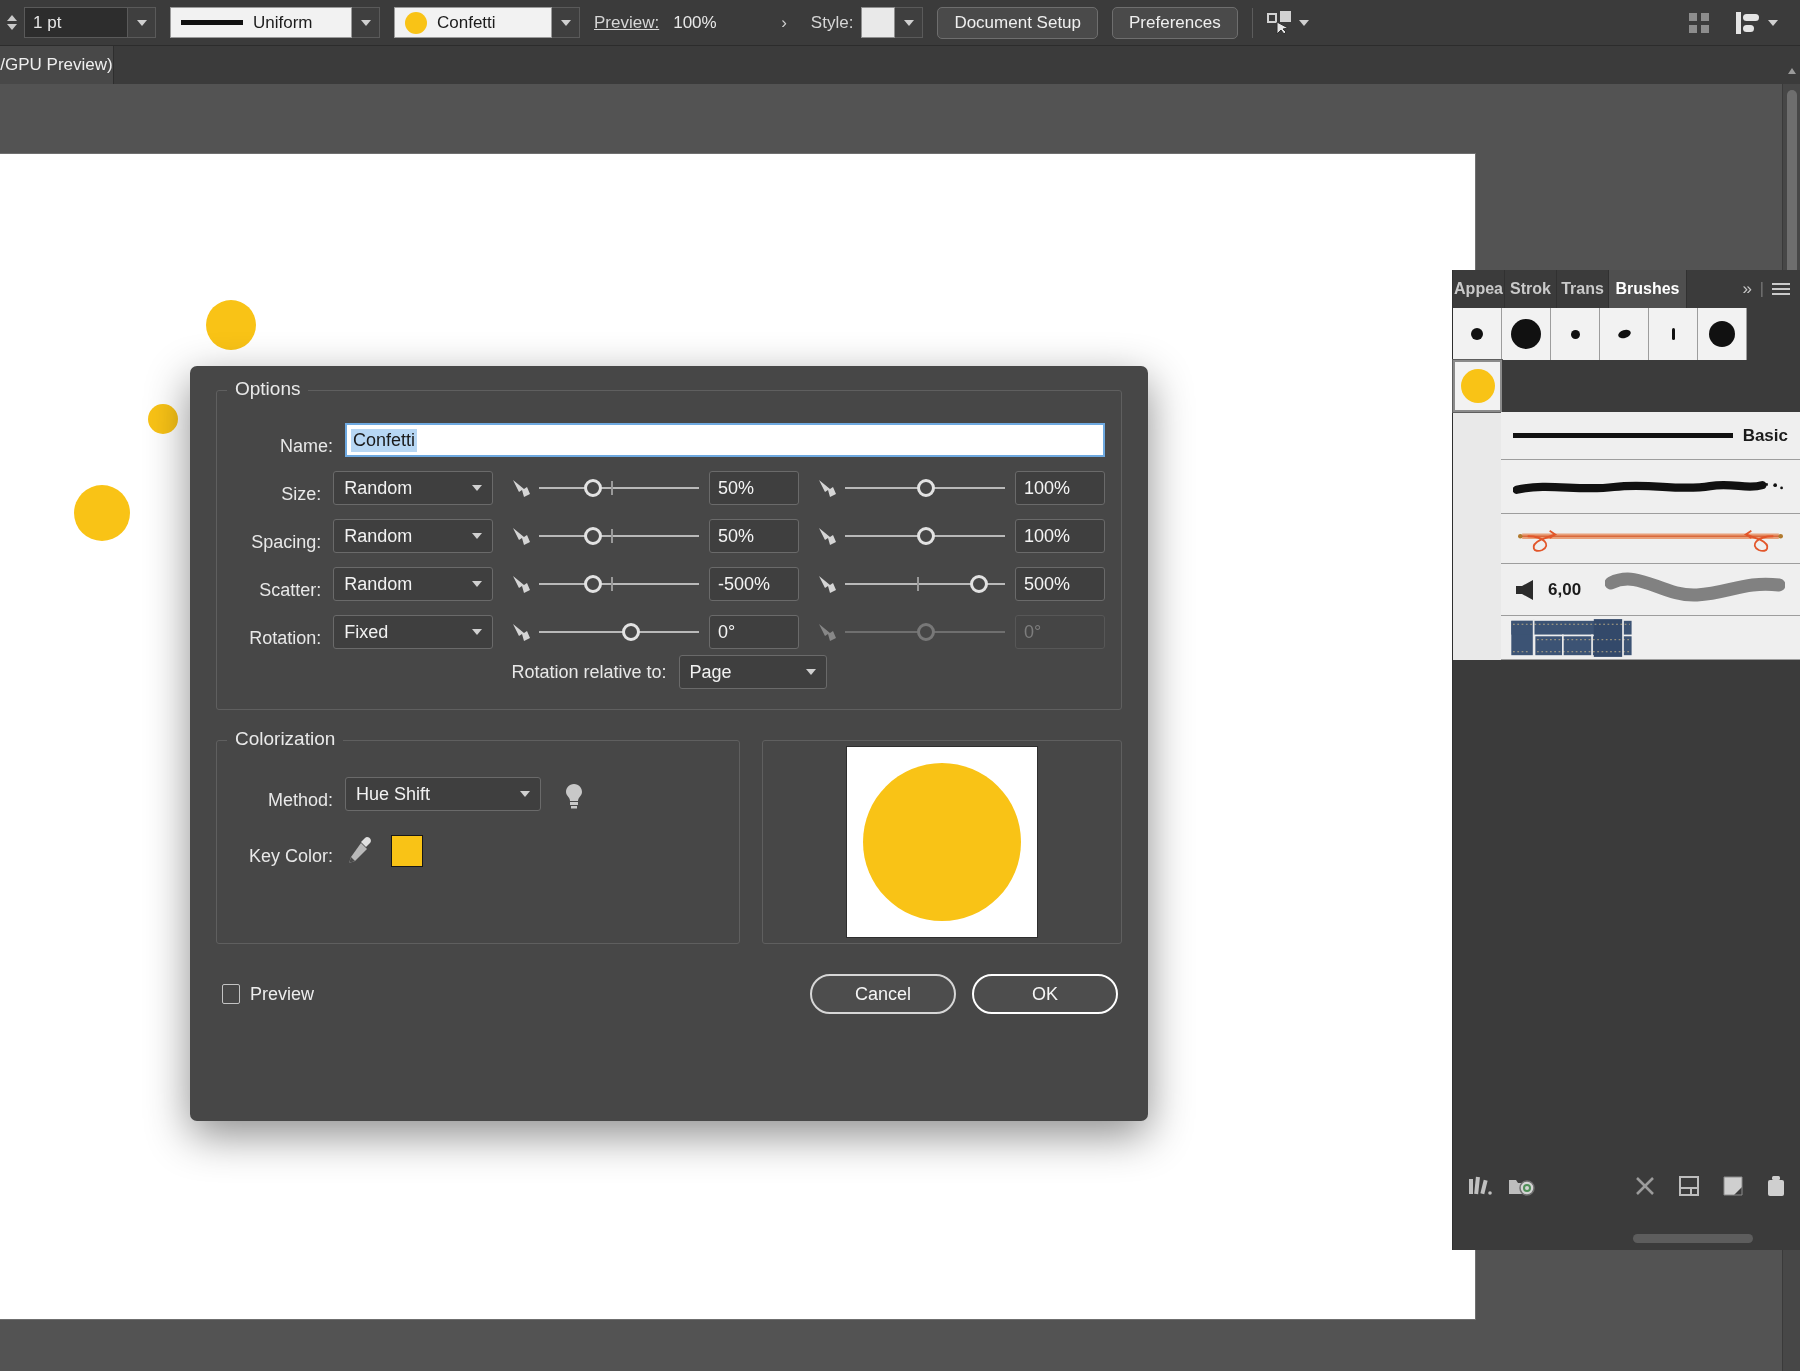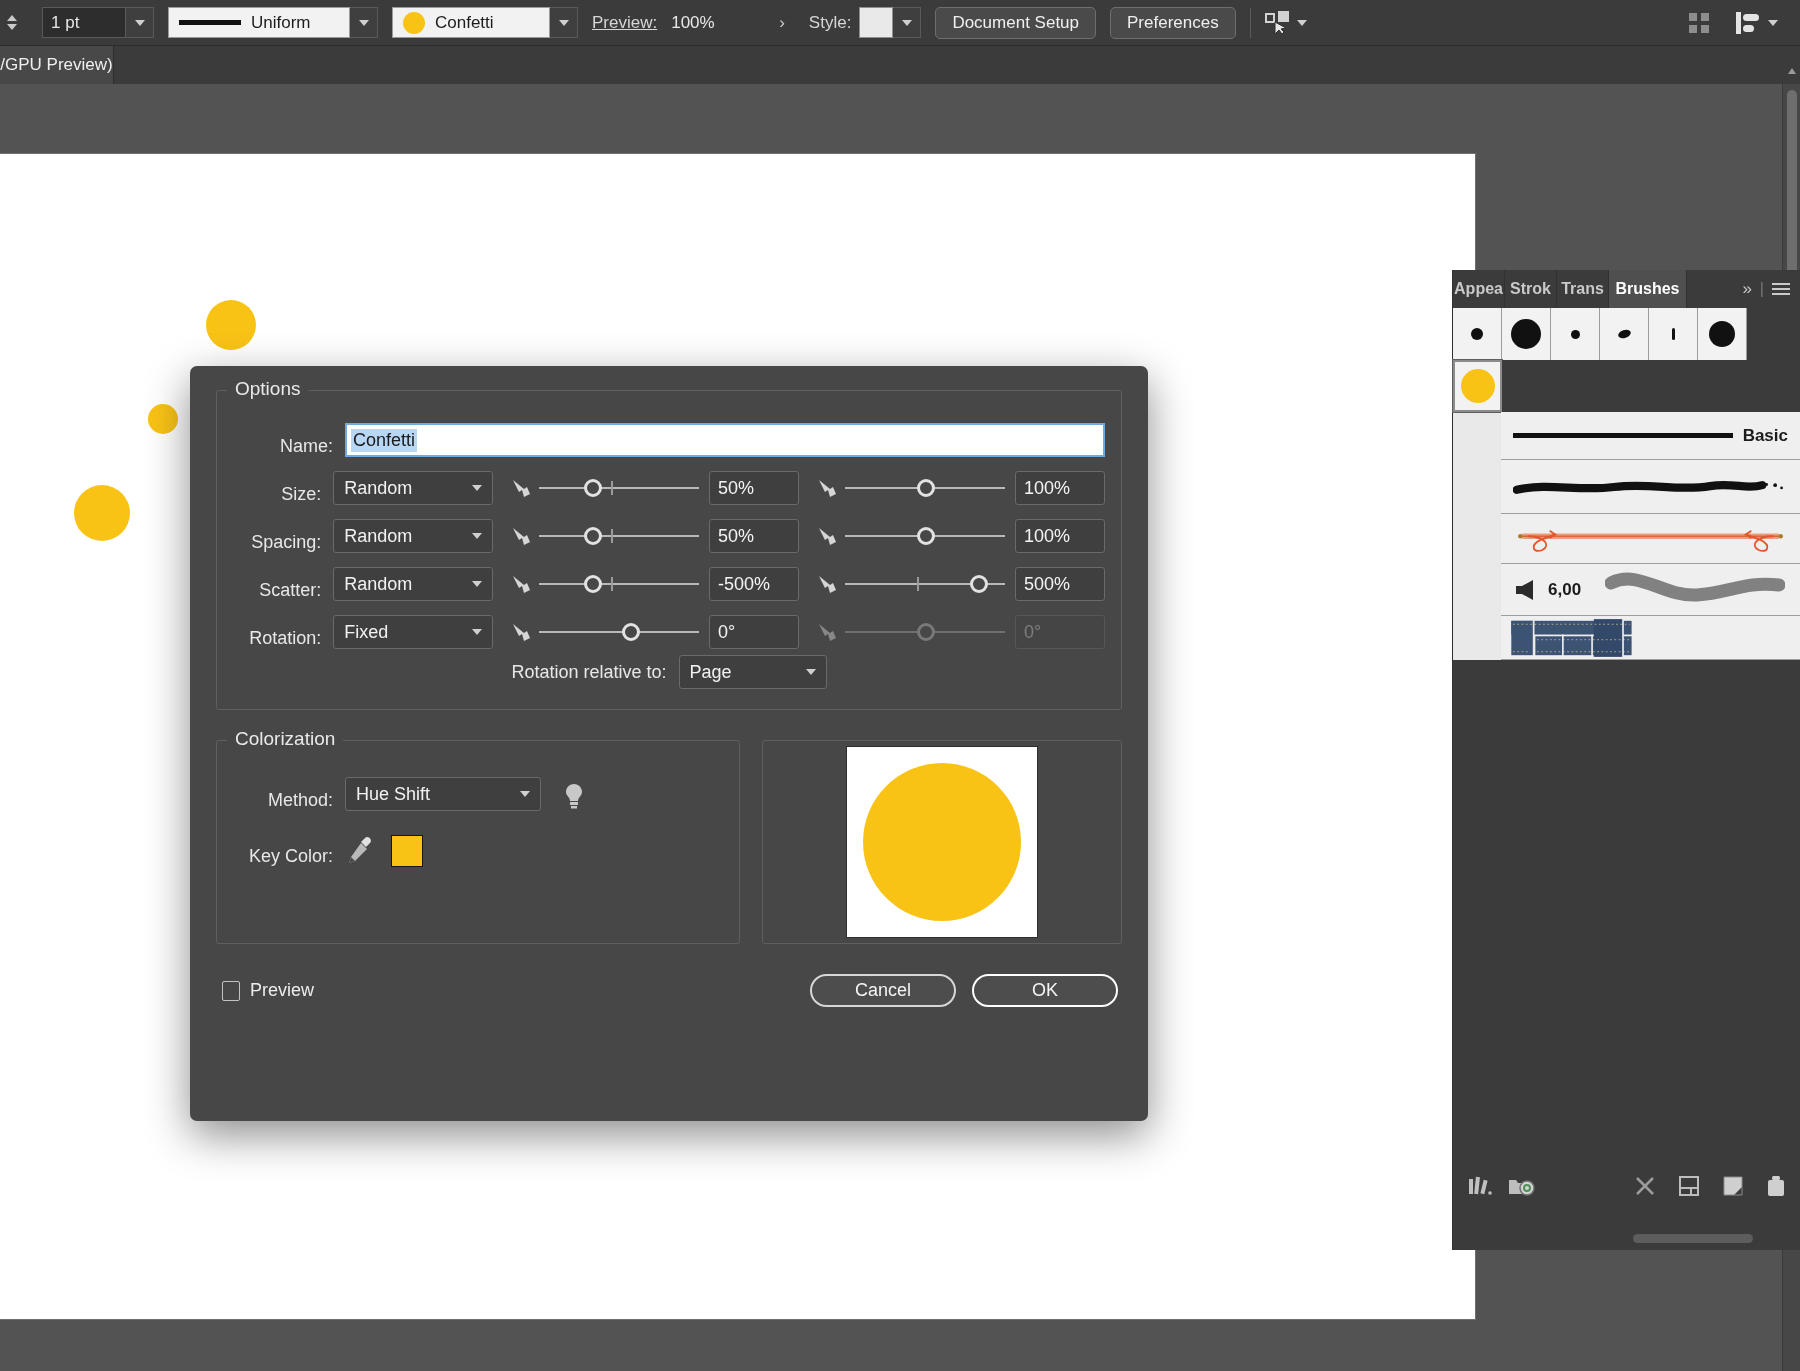--- a/index.html
+++ b/index.html
@@ -222,39 +222,39 @@
   }
   .preview-circle { width: 158px; height: 158px; border-radius: 50%; background: #f9c316; }
 
   .keycolor-sw { width: 32px; height: 32px; background: #f9c316; border: 1px solid #171717; }
 
   .footer { display: flex; align-items: center; margin-top: 30px; padding: 0 4px 0 6px; }
   .chk { width: 18px; height: 20px; border: 1px solid #c3c3c3; background: #474747; border-radius: 2px; }
   .chk-label { font-size: 18px; color: #ededed; margin-left: 10px; }
   .btns { margin-left: auto; display: flex; gap: 16px; }
   .btn {
-    width: 146px; height: 33px; border-radius: 20px; border: 2px solid #d7d7d7;
+    width: 146px; height: 40px; border-radius: 20px; border: 2px solid #d7d7d7;
     background: #4d4d4d; color: #f5f5f5; font-size: 18px;
     display: flex; align-items: center; justify-content: center;
   }
   .btn.primary { border-color: #ffffff; }
 </style>
 </head>
 <body>
 
 <div id="root">
 
   <div class="toolbar">
 
     <div class="tb-group">
       <div class="stepper">
         <span class="ar up"></span>
         <span class="ar dn"></span>
       </div>
-      <div class="field-dark" style="width:84px;margin-left:22px;">1 pt</div>
+      <div class="field-dark" style="width:104px;margin-left:4px;">1 pt</div>
       <div class="caret-btn">
         <span class="caret"></span>
       </div>
     </div>
 
     <div class="tb-group" style="margin-left:14px;">
       <div class="field-light" style="width:182px;">
         <span class="stroke-line"></span>
         <span>Uniform</span>
       </div>

